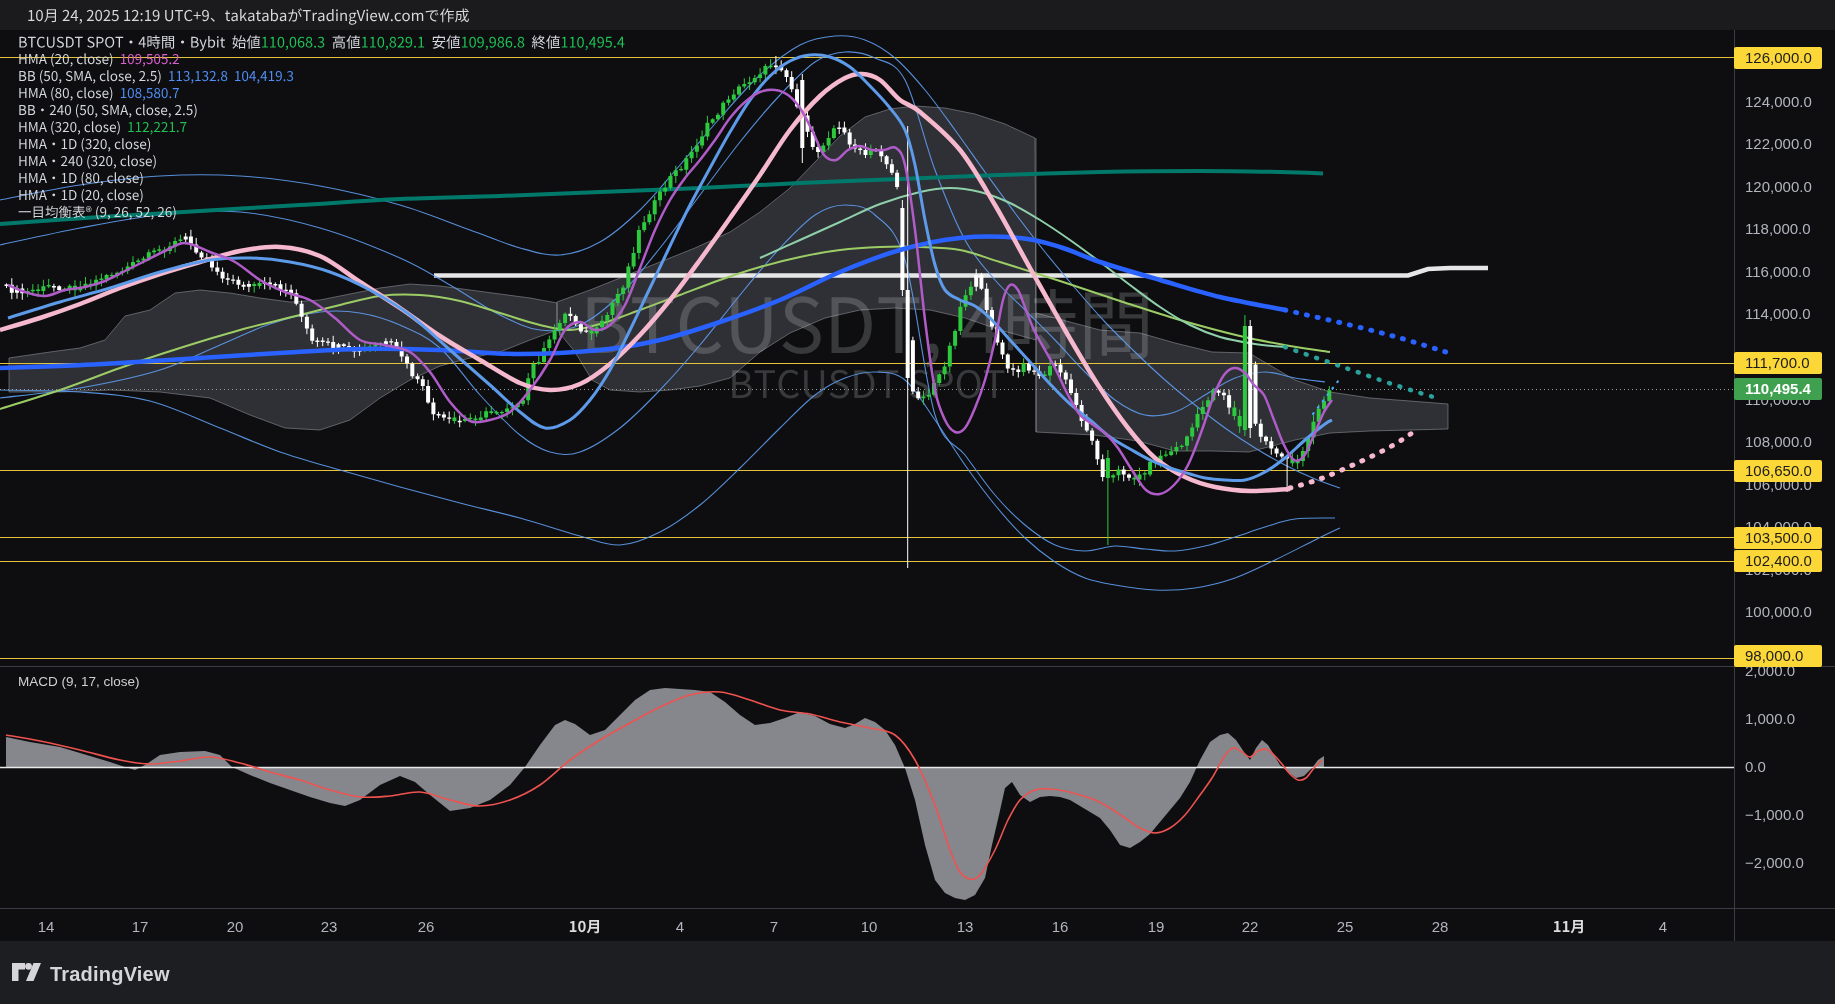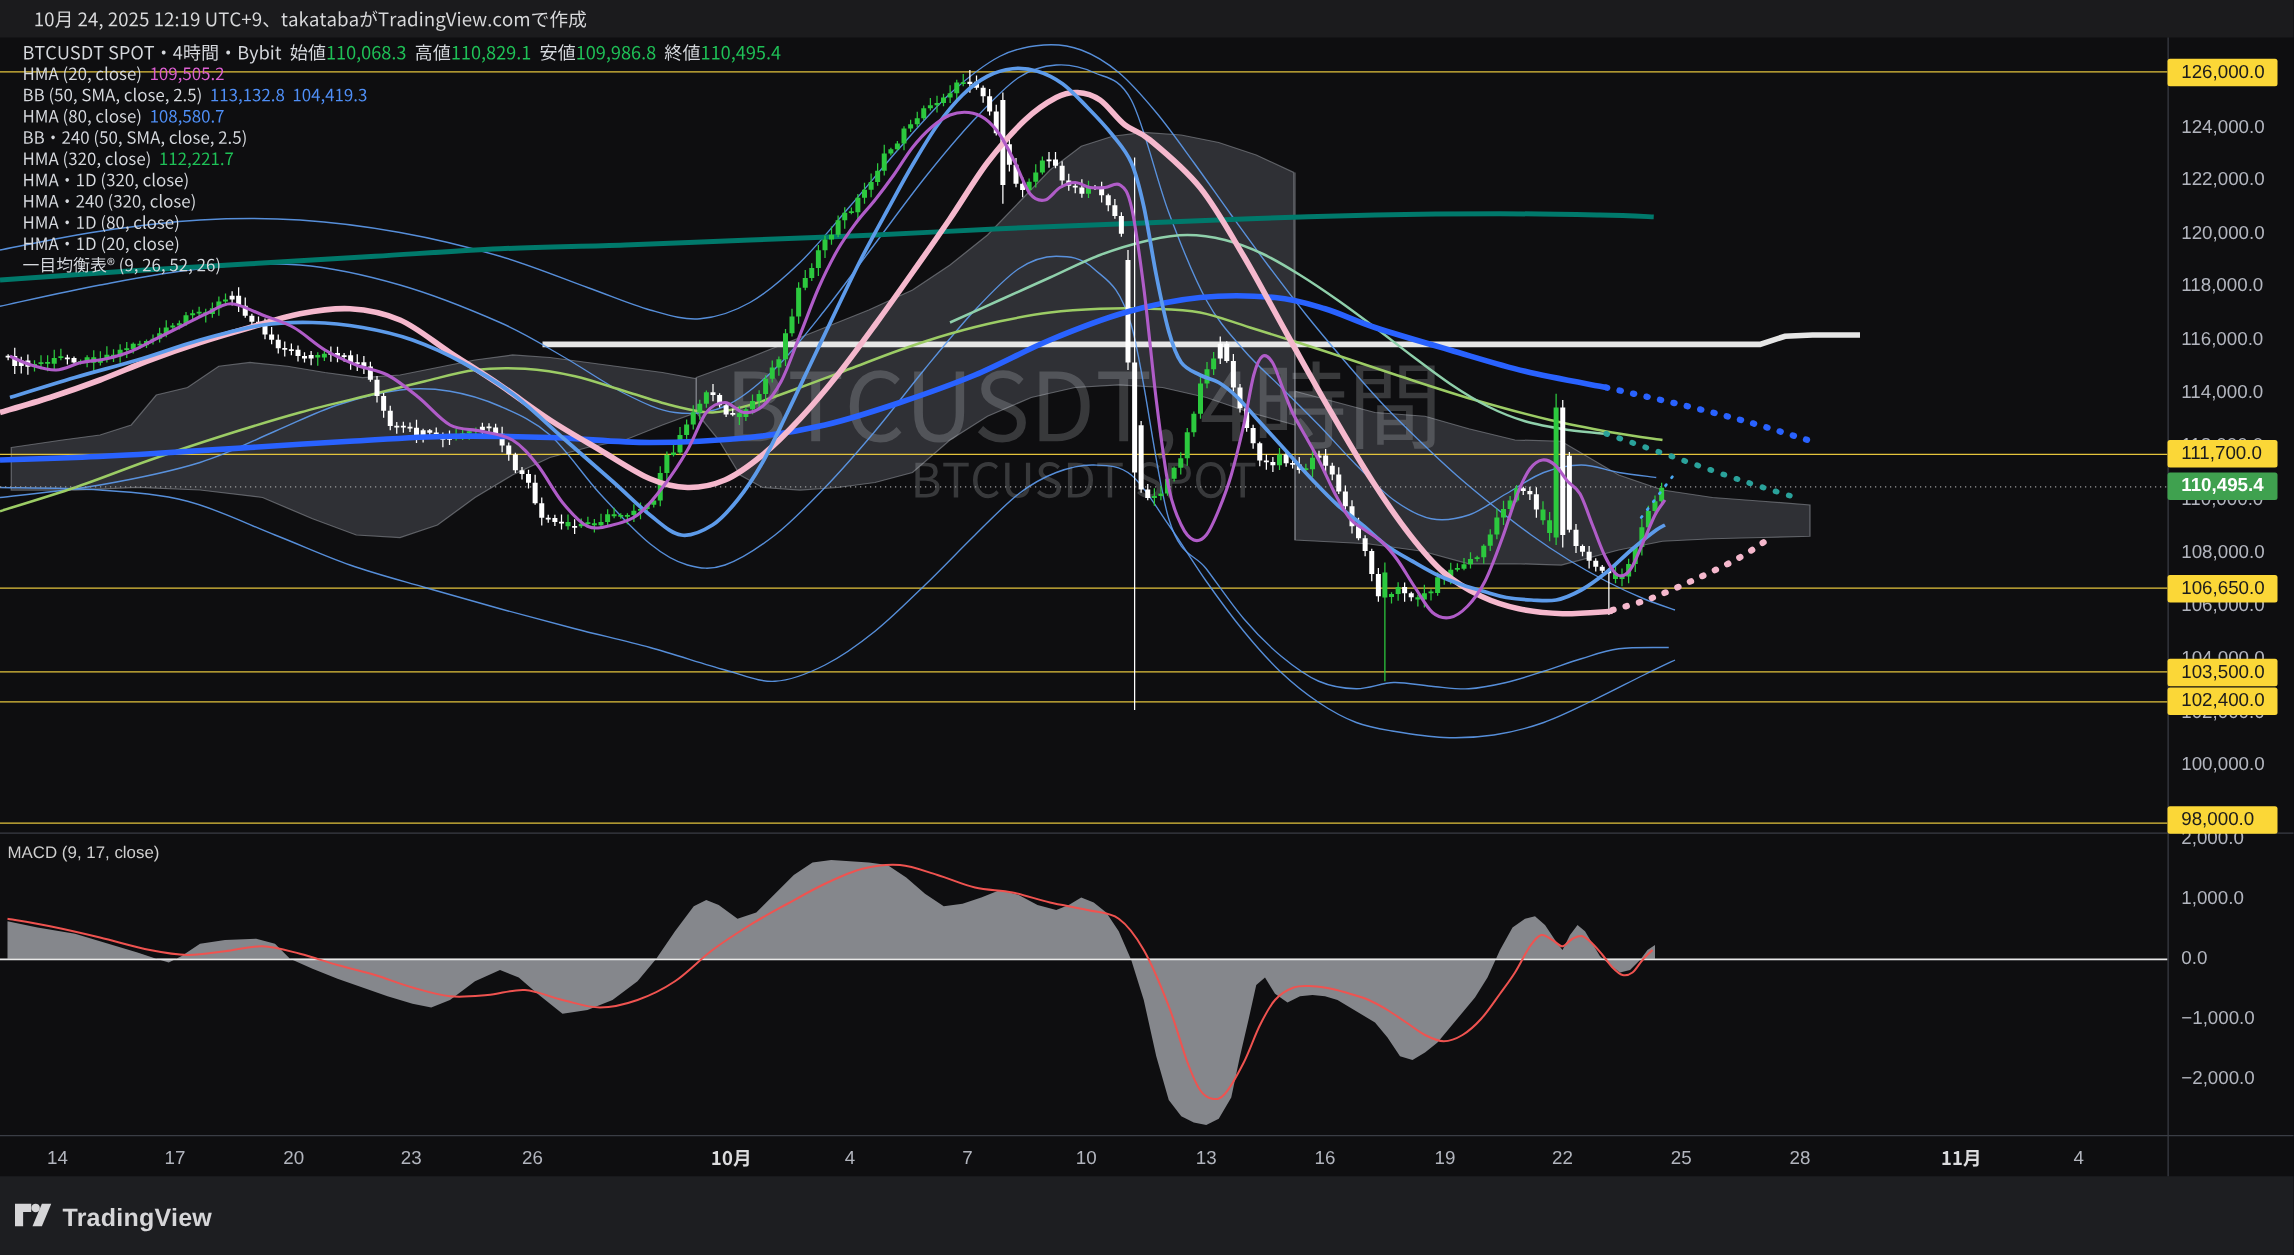--- a/index.html
+++ b/index.html
@@ -463,21 +463,21 @@
     <use href="#g5" transform="translate(113.7 217.0) scale(0.01350 -0.01350)" fill="#d5d8dd"></use>
     <use href="#g50" transform="translate(121.2 217.0) scale(0.01350 -0.01350)" fill="#d5d8dd"></use>
     <use href="#g7" transform="translate(128.7 217.0) scale(0.01350 -0.01350)" fill="#d5d8dd"></use>
     <use href="#g8" transform="translate(135.5 217.0) scale(0.01350 -0.01350)" fill="#d5d8dd"></use>
     <use href="#g5" transform="translate(143.0 217.0) scale(0.01350 -0.01350)" fill="#d5d8dd"></use>
     <use href="#g7" transform="translate(150.5 217.0) scale(0.01350 -0.01350)" fill="#d5d8dd"></use>
     <use href="#g5" transform="translate(157.3 217.0) scale(0.01350 -0.01350)" fill="#d5d8dd"></use>
     <use href="#g50" transform="translate(164.8 217.0) scale(0.01350 -0.01350)" fill="#d5d8dd"></use>
     <use href="#g62" transform="translate(172.3 217.0) scale(0.01350 -0.01350)" fill="#d5d8dd"></use>
   </svg>
-<div style="position:absolute;left:6px;top:674px;font-size:13.5px;color:#cfcfcf;">MACD (9, 17, close)</div>
+<div style="position:absolute;left:18px;top:674px;font-size:13.5px;color:#cfcfcf;">MACD (9, 17, close)</div>
 <div style="position:absolute;left:1745px;top:91px;height:22px;color:#b2b5be;font-size:15px;line-height:22px;">124,000.0</div><div style="position:absolute;left:1745px;top:133px;height:22px;color:#b2b5be;font-size:15px;line-height:22px;">122,000.0</div><div style="position:absolute;left:1745px;top:176px;height:22px;color:#b2b5be;font-size:15px;line-height:22px;">120,000.0</div><div style="position:absolute;left:1745px;top:218px;height:22px;color:#b2b5be;font-size:15px;line-height:22px;">118,000.0</div><div style="position:absolute;left:1745px;top:261px;height:22px;color:#b2b5be;font-size:15px;line-height:22px;">116,000.0</div><div style="position:absolute;left:1745px;top:303px;height:22px;color:#b2b5be;font-size:15px;line-height:22px;">114,000.0</div><div style="position:absolute;left:1745px;top:346px;height:22px;color:#b2b5be;font-size:15px;line-height:22px;">112,000.0</div><div style="position:absolute;left:1745px;top:389px;height:22px;color:#b2b5be;font-size:15px;line-height:22px;">110,000.0</div><div style="position:absolute;left:1745px;top:431px;height:22px;color:#b2b5be;font-size:15px;line-height:22px;">108,000.0</div><div style="position:absolute;left:1745px;top:474px;height:22px;color:#b2b5be;font-size:15px;line-height:22px;">106,000.0</div><div style="position:absolute;left:1745px;top:516px;height:22px;color:#b2b5be;font-size:15px;line-height:22px;">104,000.0</div><div style="position:absolute;left:1745px;top:559px;height:22px;color:#b2b5be;font-size:15px;line-height:22px;">102,000.0</div><div style="position:absolute;left:1745px;top:601px;height:22px;color:#b2b5be;font-size:15px;line-height:22px;">100,000.0</div><div style="position:absolute;left:1745px;top:660px;height:22px;color:#b2b5be;font-size:15px;line-height:22px;">2,000.0</div><div style="position:absolute;left:1745px;top:708px;height:22px;color:#b2b5be;font-size:15px;line-height:22px;">1,000.0</div><div style="position:absolute;left:1745px;top:756px;height:22px;color:#b2b5be;font-size:15px;line-height:22px;">0.0</div><div style="position:absolute;left:1745px;top:804px;height:22px;color:#b2b5be;font-size:15px;line-height:22px;">−1,000.0</div><div style="position:absolute;left:1745px;top:852px;height:22px;color:#b2b5be;font-size:15px;line-height:22px;">−2,000.0</div><div style="position:absolute;left:1734px;top:47px;width:88px;height:22px;background:#fbd737;color:#1c1c1c;font-size:15px;line-height:22px;padding-left:11px;border-radius:2px;">126,000.0</div><div style="position:absolute;left:1734px;top:352px;width:88px;height:22px;background:#fbd737;color:#1c1c1c;font-size:15px;line-height:22px;padding-left:11px;border-radius:2px;">111,700.0</div><div style="position:absolute;left:1734px;top:460px;width:88px;height:22px;background:#fbd737;color:#1c1c1c;font-size:15px;line-height:22px;padding-left:11px;border-radius:2px;">106,650.0</div><div style="position:absolute;left:1734px;top:527px;width:88px;height:22px;background:#fbd737;color:#1c1c1c;font-size:15px;line-height:22px;padding-left:11px;border-radius:2px;">103,500.0</div><div style="position:absolute;left:1734px;top:550px;width:88px;height:22px;background:#fbd737;color:#1c1c1c;font-size:15px;line-height:22px;padding-left:11px;border-radius:2px;">102,400.0</div><div style="position:absolute;left:1734px;top:645px;width:88px;height:22px;background:#fbd737;color:#1c1c1c;font-size:15px;line-height:22px;padding-left:11px;border-radius:2px;">98,000.0</div><div style="position:absolute;left:1734px;top:378px;width:88px;height:22px;background:#3fa14f;color:#ffffff;font-size:15px;line-height:22px;padding-left:11px;border-radius:2px;font-weight:bold;">110,495.4</div>
 <div style="position:absolute;left:16px;top:918px;width:60px;text-align:center;font-size:15px;color:#b2b5be;">14</div><div style="position:absolute;left:110px;top:918px;width:60px;text-align:center;font-size:15px;color:#b2b5be;">17</div><div style="position:absolute;left:205px;top:918px;width:60px;text-align:center;font-size:15px;color:#b2b5be;">20</div><div style="position:absolute;left:299px;top:918px;width:60px;text-align:center;font-size:15px;color:#b2b5be;">23</div><div style="position:absolute;left:396px;top:918px;width:60px;text-align:center;font-size:15px;color:#b2b5be;">26</div><div style="position:absolute;left:650px;top:918px;width:60px;text-align:center;font-size:15px;color:#b2b5be;">4</div><div style="position:absolute;left:744px;top:918px;width:60px;text-align:center;font-size:15px;color:#b2b5be;">7</div><div style="position:absolute;left:839px;top:918px;width:60px;text-align:center;font-size:15px;color:#b2b5be;">10</div><div style="position:absolute;left:935px;top:918px;width:60px;text-align:center;font-size:15px;color:#b2b5be;">13</div><div style="position:absolute;left:1030px;top:918px;width:60px;text-align:center;font-size:15px;color:#b2b5be;">16</div><div style="position:absolute;left:1126px;top:918px;width:60px;text-align:center;font-size:15px;color:#b2b5be;">19</div><div style="position:absolute;left:1220px;top:918px;width:60px;text-align:center;font-size:15px;color:#b2b5be;">22</div><div style="position:absolute;left:1315px;top:918px;width:60px;text-align:center;font-size:15px;color:#b2b5be;">25</div><div style="position:absolute;left:1410px;top:918px;width:60px;text-align:center;font-size:15px;color:#b2b5be;">28</div><div style="position:absolute;left:1633px;top:918px;width:60px;text-align:center;font-size:15px;color:#b2b5be;">4</div>
 <svg style="position:absolute;left:12px;top:962px;" width="200" height="24" viewBox="0 0 200 24">
     <g fill="#d6d6d8">
       <path d="M0 1h13v6.5H6.5V19H0z"></path>
       <circle cx="16.5" cy="4.3" r="3.4"></circle>
       <path d="M14 19L21.5 1h7.5L21.5 19z"></path>
       <text x="38" y="18.5" font-family="Liberation Sans, sans-serif" font-size="20" font-weight="bold" fill="#d6d6d8" letter-spacing="0.2">TradingView</text>
     </g>
   </svg>

